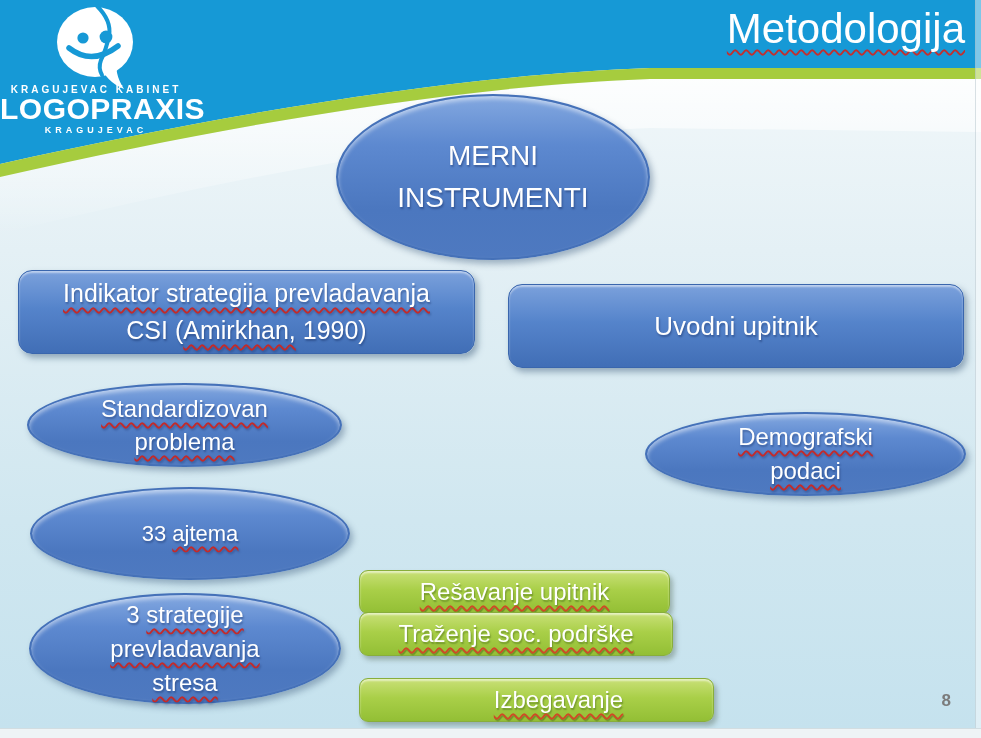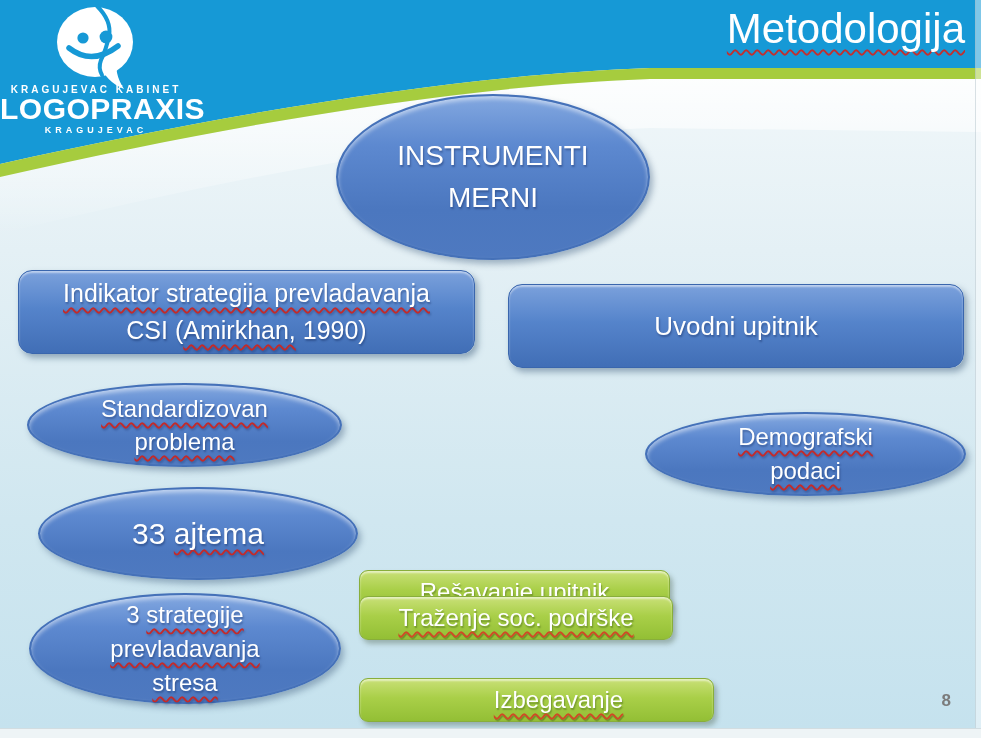--- a/index.html
+++ b/index.html
@@ -50,25 +50,25 @@
     background:linear-gradient(180deg,#c9e077 0%,#a9cf48 45%,#93bf35 100%);
     border:1px solid #88ae3b;
     box-shadow:3px 4px 5px rgba(80,100,80,.4), inset 0 2px 2px rgba(255,255,255,.55);
     text-shadow:1px 1.5px 1.5px rgba(60,90,20,.45);
   }
   
   .n-merni{left:336px;top:94px;width:310px;height:162px;font-size:28px;line-height:42px;}
   .n-indikator{left:18px;top:270px;width:455px;height:82px;font-size:25px;line-height:37px;}
   .n-uvodni{left:508px;top:284px;width:454px;height:82px;font-size:26px;}
   .n-standardizovan{left:27px;top:383px;width:311px;height:80px;font-size:24px;line-height:33px;}
-  .n-ajtema{left:38px;top:487px;width:316px;height:89px;font-size:30px;justify-content:center;}
+  .n-ajtema{left:30px;top:487px;width:316px;height:89px;font-size:22px;justify-content:center;}
   .n-strategije{left:29px;top:593px;width:308px;height:107px;font-size:24px;line-height:34px;}
   .n-demografski{left:645px;top:412px;width:317px;height:80px;font-size:24px;line-height:34px;}
   .n-green1{left:359px;top:570px;width:309px;height:42px;font-size:24px;}
-  .n-green2{left:359px;top:596px;width:312px;height:42px;font-size:24px;}
+  .n-green2{left:359px;top:612px;width:312px;height:42px;font-size:24px;}
   .n-green3{left:359px;top:678px;width:309px;height:42px;font-size:24px;padding-left:44px;}
   
   .mis{
     text-decoration-line:underline;text-decoration-style:wavy;
     text-decoration-color:#c32a2a;text-decoration-thickness:1.5px;
     text-underline-offset:5px;text-decoration-skip-ink:none;
   }
   .mis-g{
     text-decoration-line:underline;text-decoration-style:wavy;
     text-decoration-color:#cf4a26;text-decoration-thickness:1.5px;
@@ -108,22 +108,22 @@
       <path d="M29,46 Q52,64 78,44" fill="none" stroke="#1699d6" stroke-width="5.5" stroke-linecap="round"></path>
     </svg>
     <div class="logo-tagline">KRAGUJEVAC KABINET</div>
     <div class="logo-brand">LOGOPRAXIS</div>
     <div class="logo-city">KRAGUJEVAC</div>
   </div>
 
   <div class="slide-title">Metodologija</div>
 
   <div class="node blue-ellipse n-merni">
+    <div>MERNI</div>
     <div>INSTRUMENTI</div>
-    <div>MERNI</div>
   </div>
 
   <div class="node blue-rect n-indikator">
     <div><span class="mis">Indikator strategija prevladavanja</span></div>
     <div><span>CSI (</span><span class="mis">Amirkhan,</span><span> 1990)</span></div>
   </div>
 
   <div class="node blue-rect n-uvodni">
     <div>Uvodni upitnik</div>
   </div>

